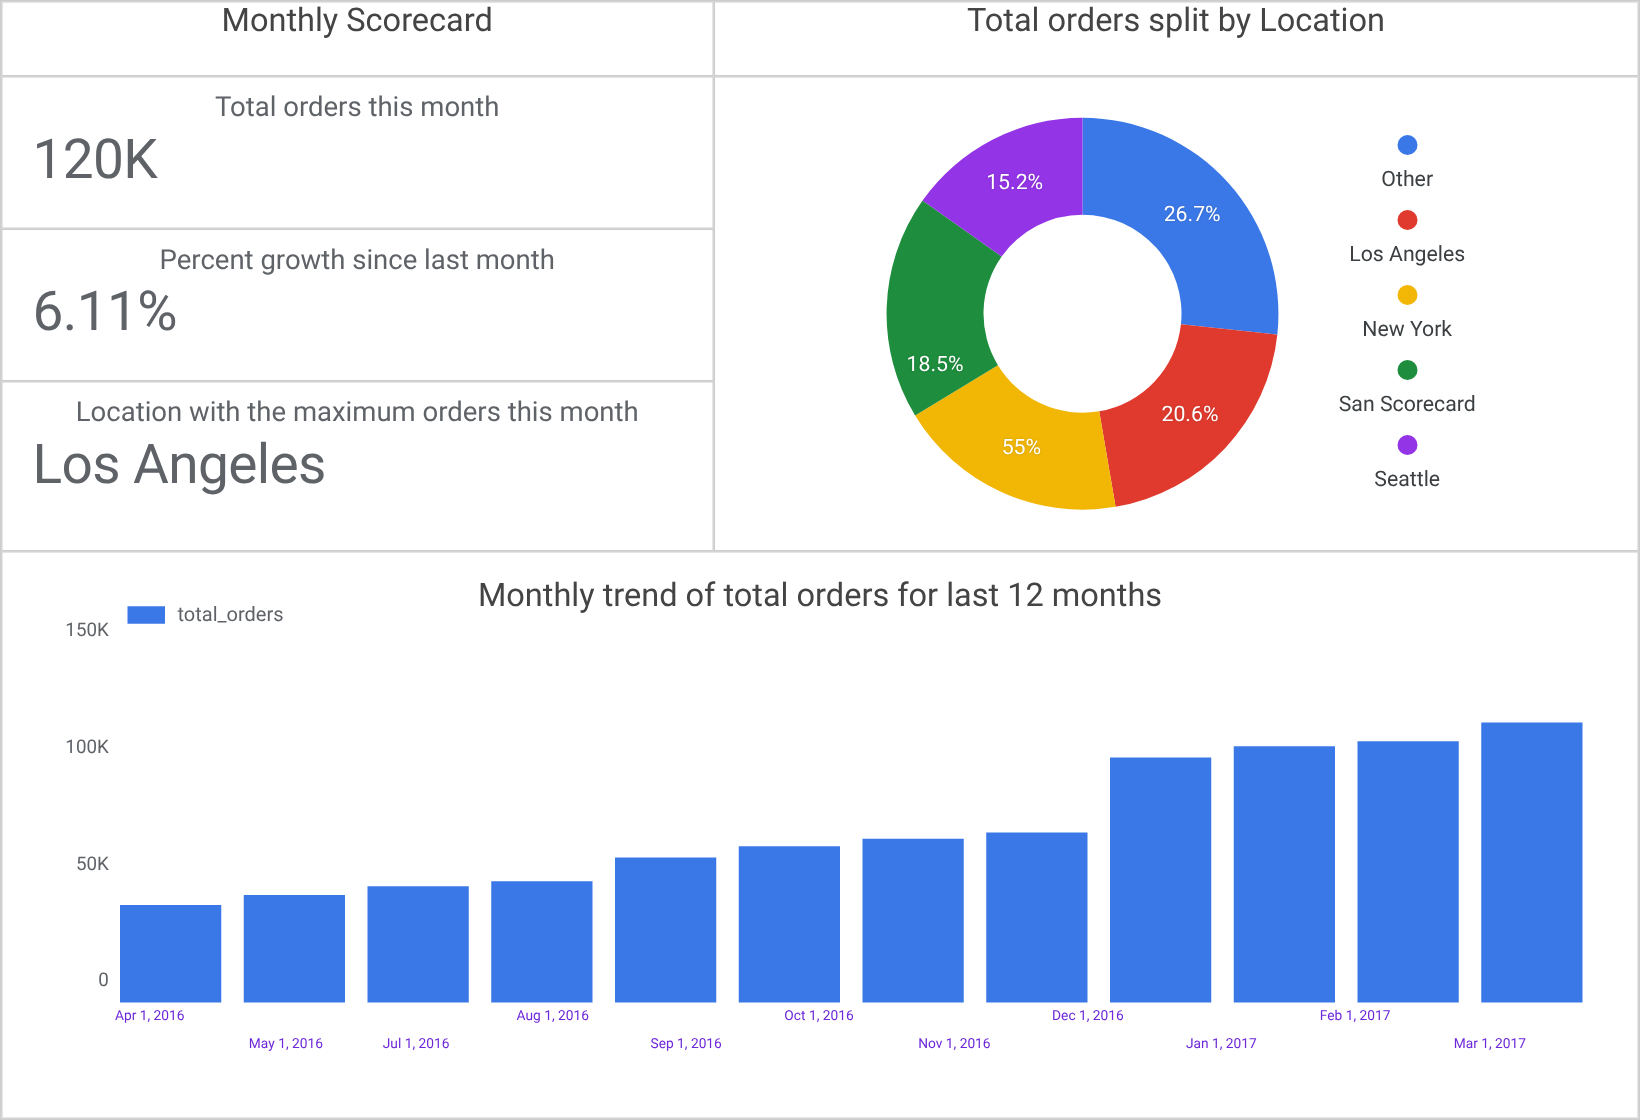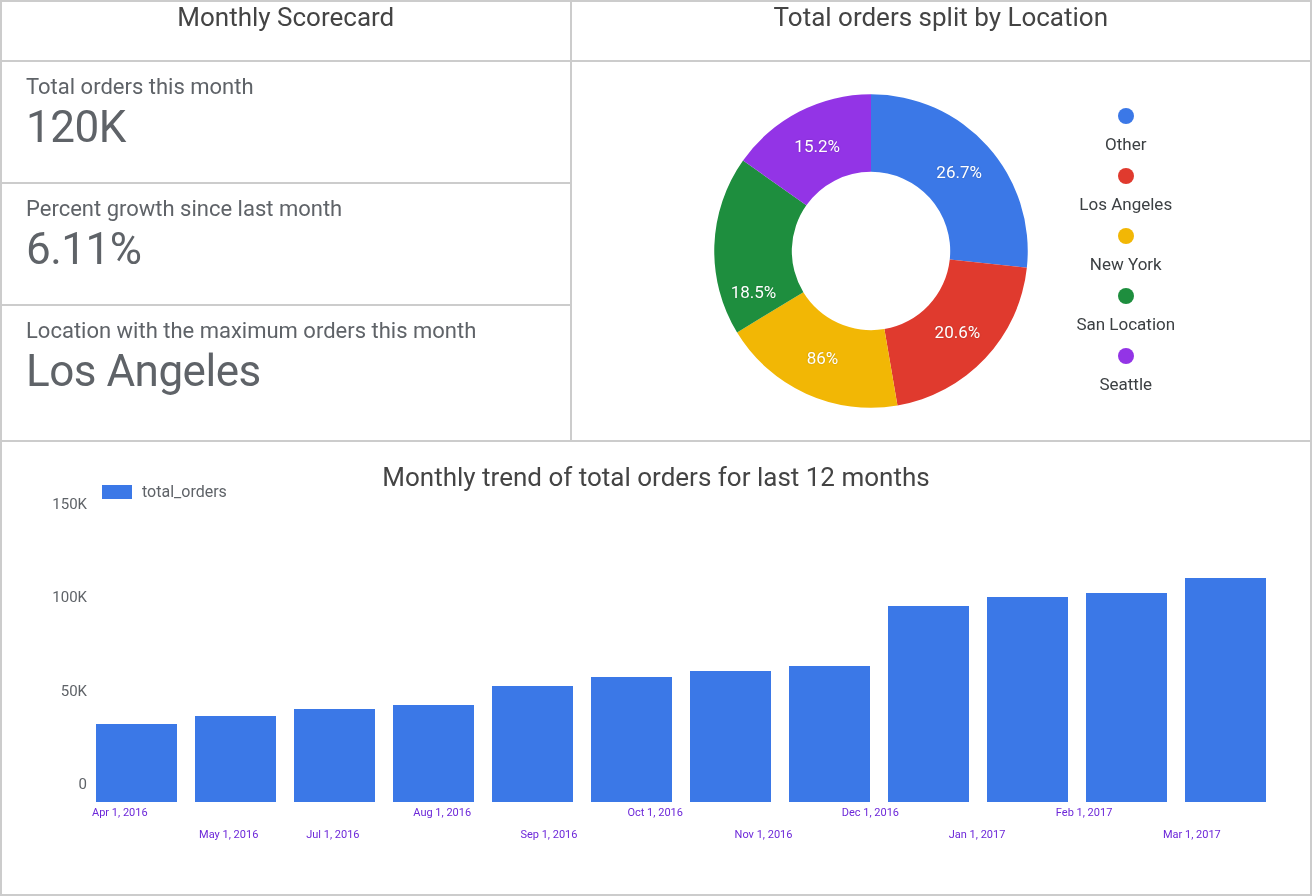--- a/index.html
+++ b/index.html
@@ -23,21 +23,21 @@
   .title-cell {
     display: flex; align-items: flex-start; justify-content: center;
     font-size: 26px; font-weight: 400; color: #444;
   }
   .scorecard-title { grid-column: 1; grid-row: 1; }
   .donut-title     { grid-column: 2; grid-row: 1; }
   .metric {
     padding: 12px 24px 0 24px;
     display: flex; flex-direction: column; justify-content: flex-start;
   }
-  .metric-label { font-size: 22px; color: #5f6368; margin-bottom: 2px; }
+  .metric-label { font-size: 22px; color: #5f6368; margin-bottom: 2px; text-align: center; }
   .metric-value { font-size: 44px; color: #5f6368; font-weight: 400; letter-spacing: -0.5px; }
   .m1 { grid-column:1; grid-row:2; }
   .m2 { grid-column:1; grid-row:3; }
   .m3 { grid-column:1; grid-row:4; }
   .donut-panel {
     grid-column:2; grid-row:2 / span 3;
     position: relative;
     display:flex; align-items:center; justify-content:center;
   }
   .donut-wrap { position:relative; width:330px; height:330px; }
@@ -122,37 +122,37 @@
 
   <div class="card donut-panel">
     <div class="donut-wrap">
       <svg class="donut" viewBox="0 0 200 200">
           <path d="M 100 5 A 95 95 0 0 1 194.4585750877149 110.1280596561497 L 147.72643793905596 105.11733540521249 A 48 48 0 0 0 100 52 Z" fill="#3b78e7"></path>
           <path d="M 194.4585750877149 110.1280596561497 A 95 95 0 0 1 116.03917724770969 193.63623653915482 L 108.10400534621121 147.3109405671519 A 48 48 0 0 0 147.72643793905596 105.11733540521249 Z" fill="#e03a2e"></path>
           <path d="M 116.03917724770969 193.63623653915482 A 95 95 0 0 1 18.843643988566953 149.38264754896738 L 58.994683278433826 124.95123244579405 A 48 48 0 0 0 108.10400534621121 147.3109405671519 Z" fill="#f2b705"></path>
           <path d="M 18.843643988566953 149.38264754896738 A 95 95 0 0 1 22.44777118186751 45.130593174884595 L 60.815715965575166 72.27651023573117 A 48 48 0 0 0 58.994683278433826 124.95123244579405 Z" fill="#1e8e3e"></path>
           <path d="M 22.44777118186751 45.130593174884595 A 95 95 0 0 1 99.99999999999999 5 L 99.99999999999999 52 A 48 48 0 0 0 60.815715965575166 72.27651023573117 Z" fill="#9334e6"></path>
         </svg>
-    <div class="slice-label" style="left: 252.755px; top: 86.1512px;">26.7%</div><div class="slice-label" style="left: 251px; top: 245.759px;">20.6%</div><div class="slice-label" style="left: 116.114px; top: 272.37px;">86%</div><div class="slice-label" style="left: 47.0954px; top: 178px; margin-top: 28px;">18.5%</div><div class="slice-label" style="left: 110.781px; top: 60.2221px;">15.2%</div></div>
+    <div class="slice-label" style="left: 252.755px; top: 86.1512px;">26.7%</div><div class="slice-label" style="left: 251px; top: 245.759px;">20.6%</div><div class="slice-label" style="left: 116.114px; top: 272.37px;">55%</div><div class="slice-label" style="left: 47.0954px; top: 178px; margin-top: 28px;">18.5%</div><div class="slice-label" style="left: 110.781px; top: 60.2221px;">15.2%</div></div>
     <div class="donut-legend">
         <div class="legend-row">
           <div class="legend-swatch" style="background: rgb(59, 120, 231);"></div>
           <span>Other</span>
         </div>
         <div class="legend-row">
           <div class="legend-swatch" style="background: rgb(224, 58, 46);"></div>
           <span>Los Angeles</span>
         </div>
         <div class="legend-row">
           <div class="legend-swatch" style="background: rgb(242, 183, 5);"></div>
           <span>New York</span>
         </div>
         <div class="legend-row">
           <div class="legend-swatch" style="background: rgb(30, 142, 62);"></div>
-          <span>San Location</span>
+          <span>San Scorecard</span>
         </div>
         <div class="legend-row">
           <div class="legend-swatch" style="background: rgb(147, 52, 230);"></div>
           <span>Seattle</span>
         </div>
       </div>
   </div>
 
   <div class="card bar-panel">
     <div class="bar-series-legend">

